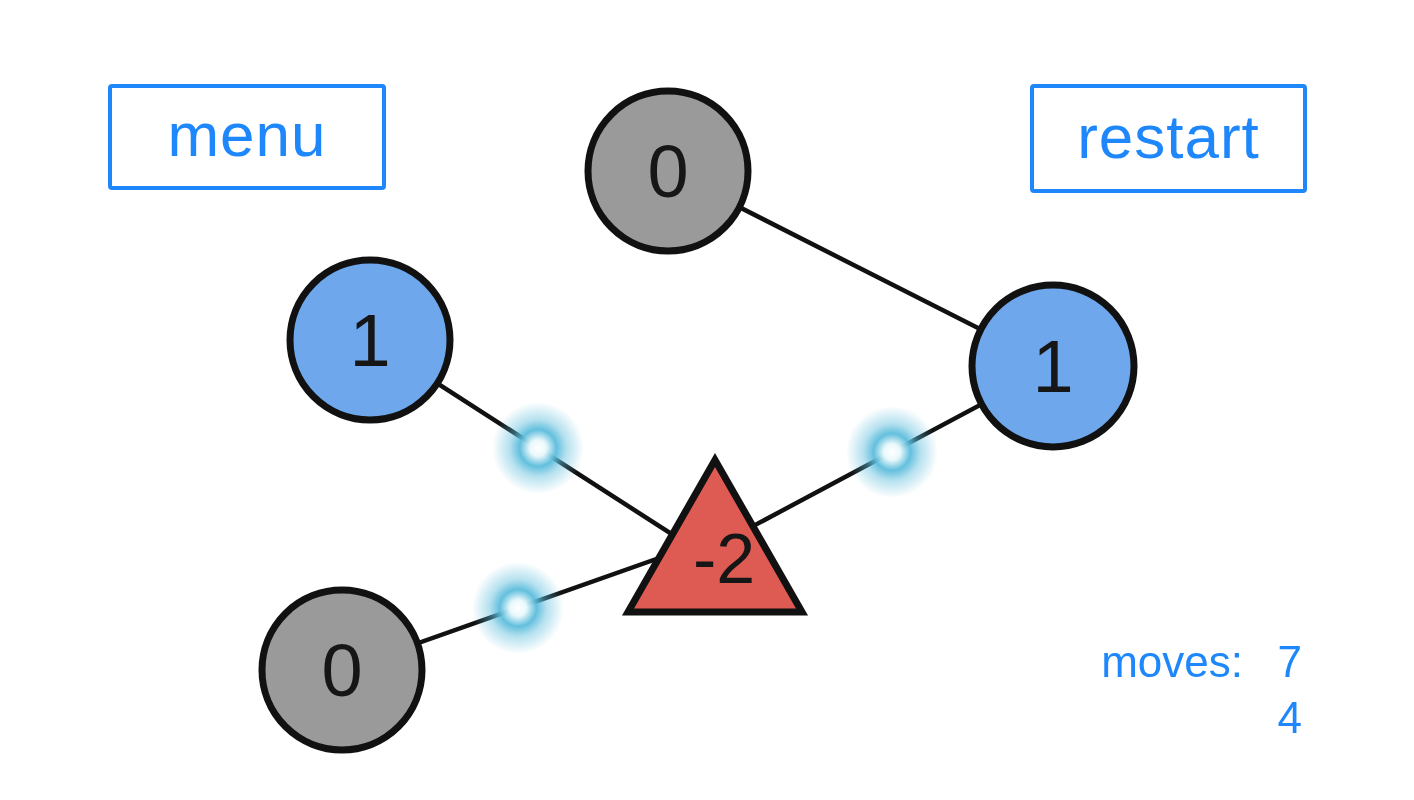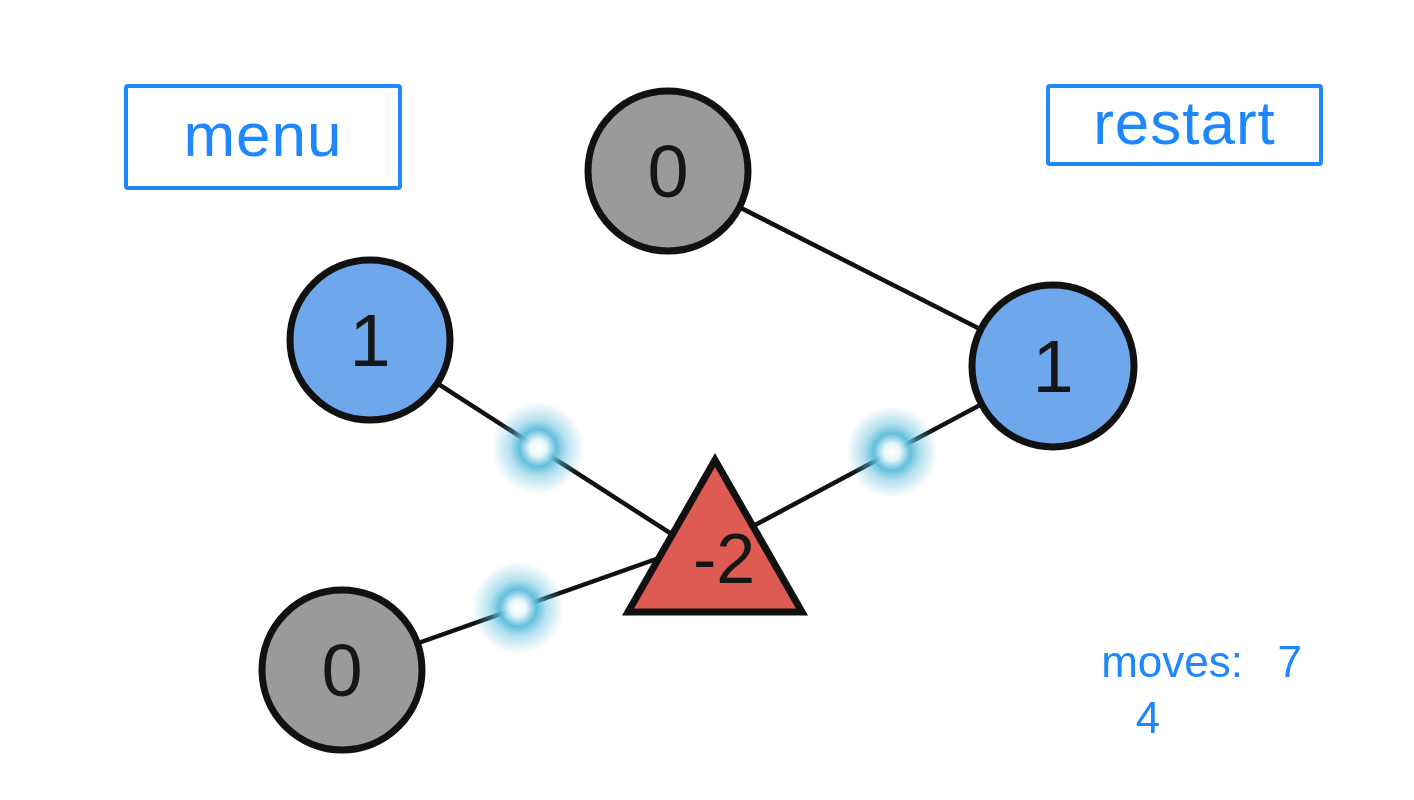--- a/index.html
+++ b/index.html
@@ -20,32 +20,31 @@
     color:var(--ui-blue);
     font-size:62px;
     font-weight:300;
     letter-spacing:1px;
     line-height:1;
     padding-bottom:4px;
     box-sizing:border-box;
     cursor:pointer;
     background:#ffffff00;
     user-select:none;
-    margin-left:16px;
   }
   .menu-button{left:108px;top:84px;width:278px;height:106px;}
-  .restart-button{left:1030px;top:84px;width:277px;height:82px;}
+  .restart-button{left:1030px;top:84px;width:277px;height:109px;}
   .hud{
     position:absolute;right:112px;top:634px;
     color:var(--ui-blue);
     font-size:44px;font-weight:300;
     text-align:right;
   }
   .hud-row{
-    display:flex;align-items:baseline;
+    display:flex;justify-content:flex-end;align-items:baseline;
     height:56px;line-height:56px;
   }
   .hud-value{display:inline-block;width:59px;text-align:right;}
   .node-label{
     font-family:"Liberation Sans", sans-serif;
     font-weight:300;
     fill:#161616;
     text-anchor:middle;
     pointer-events:none;
   }

